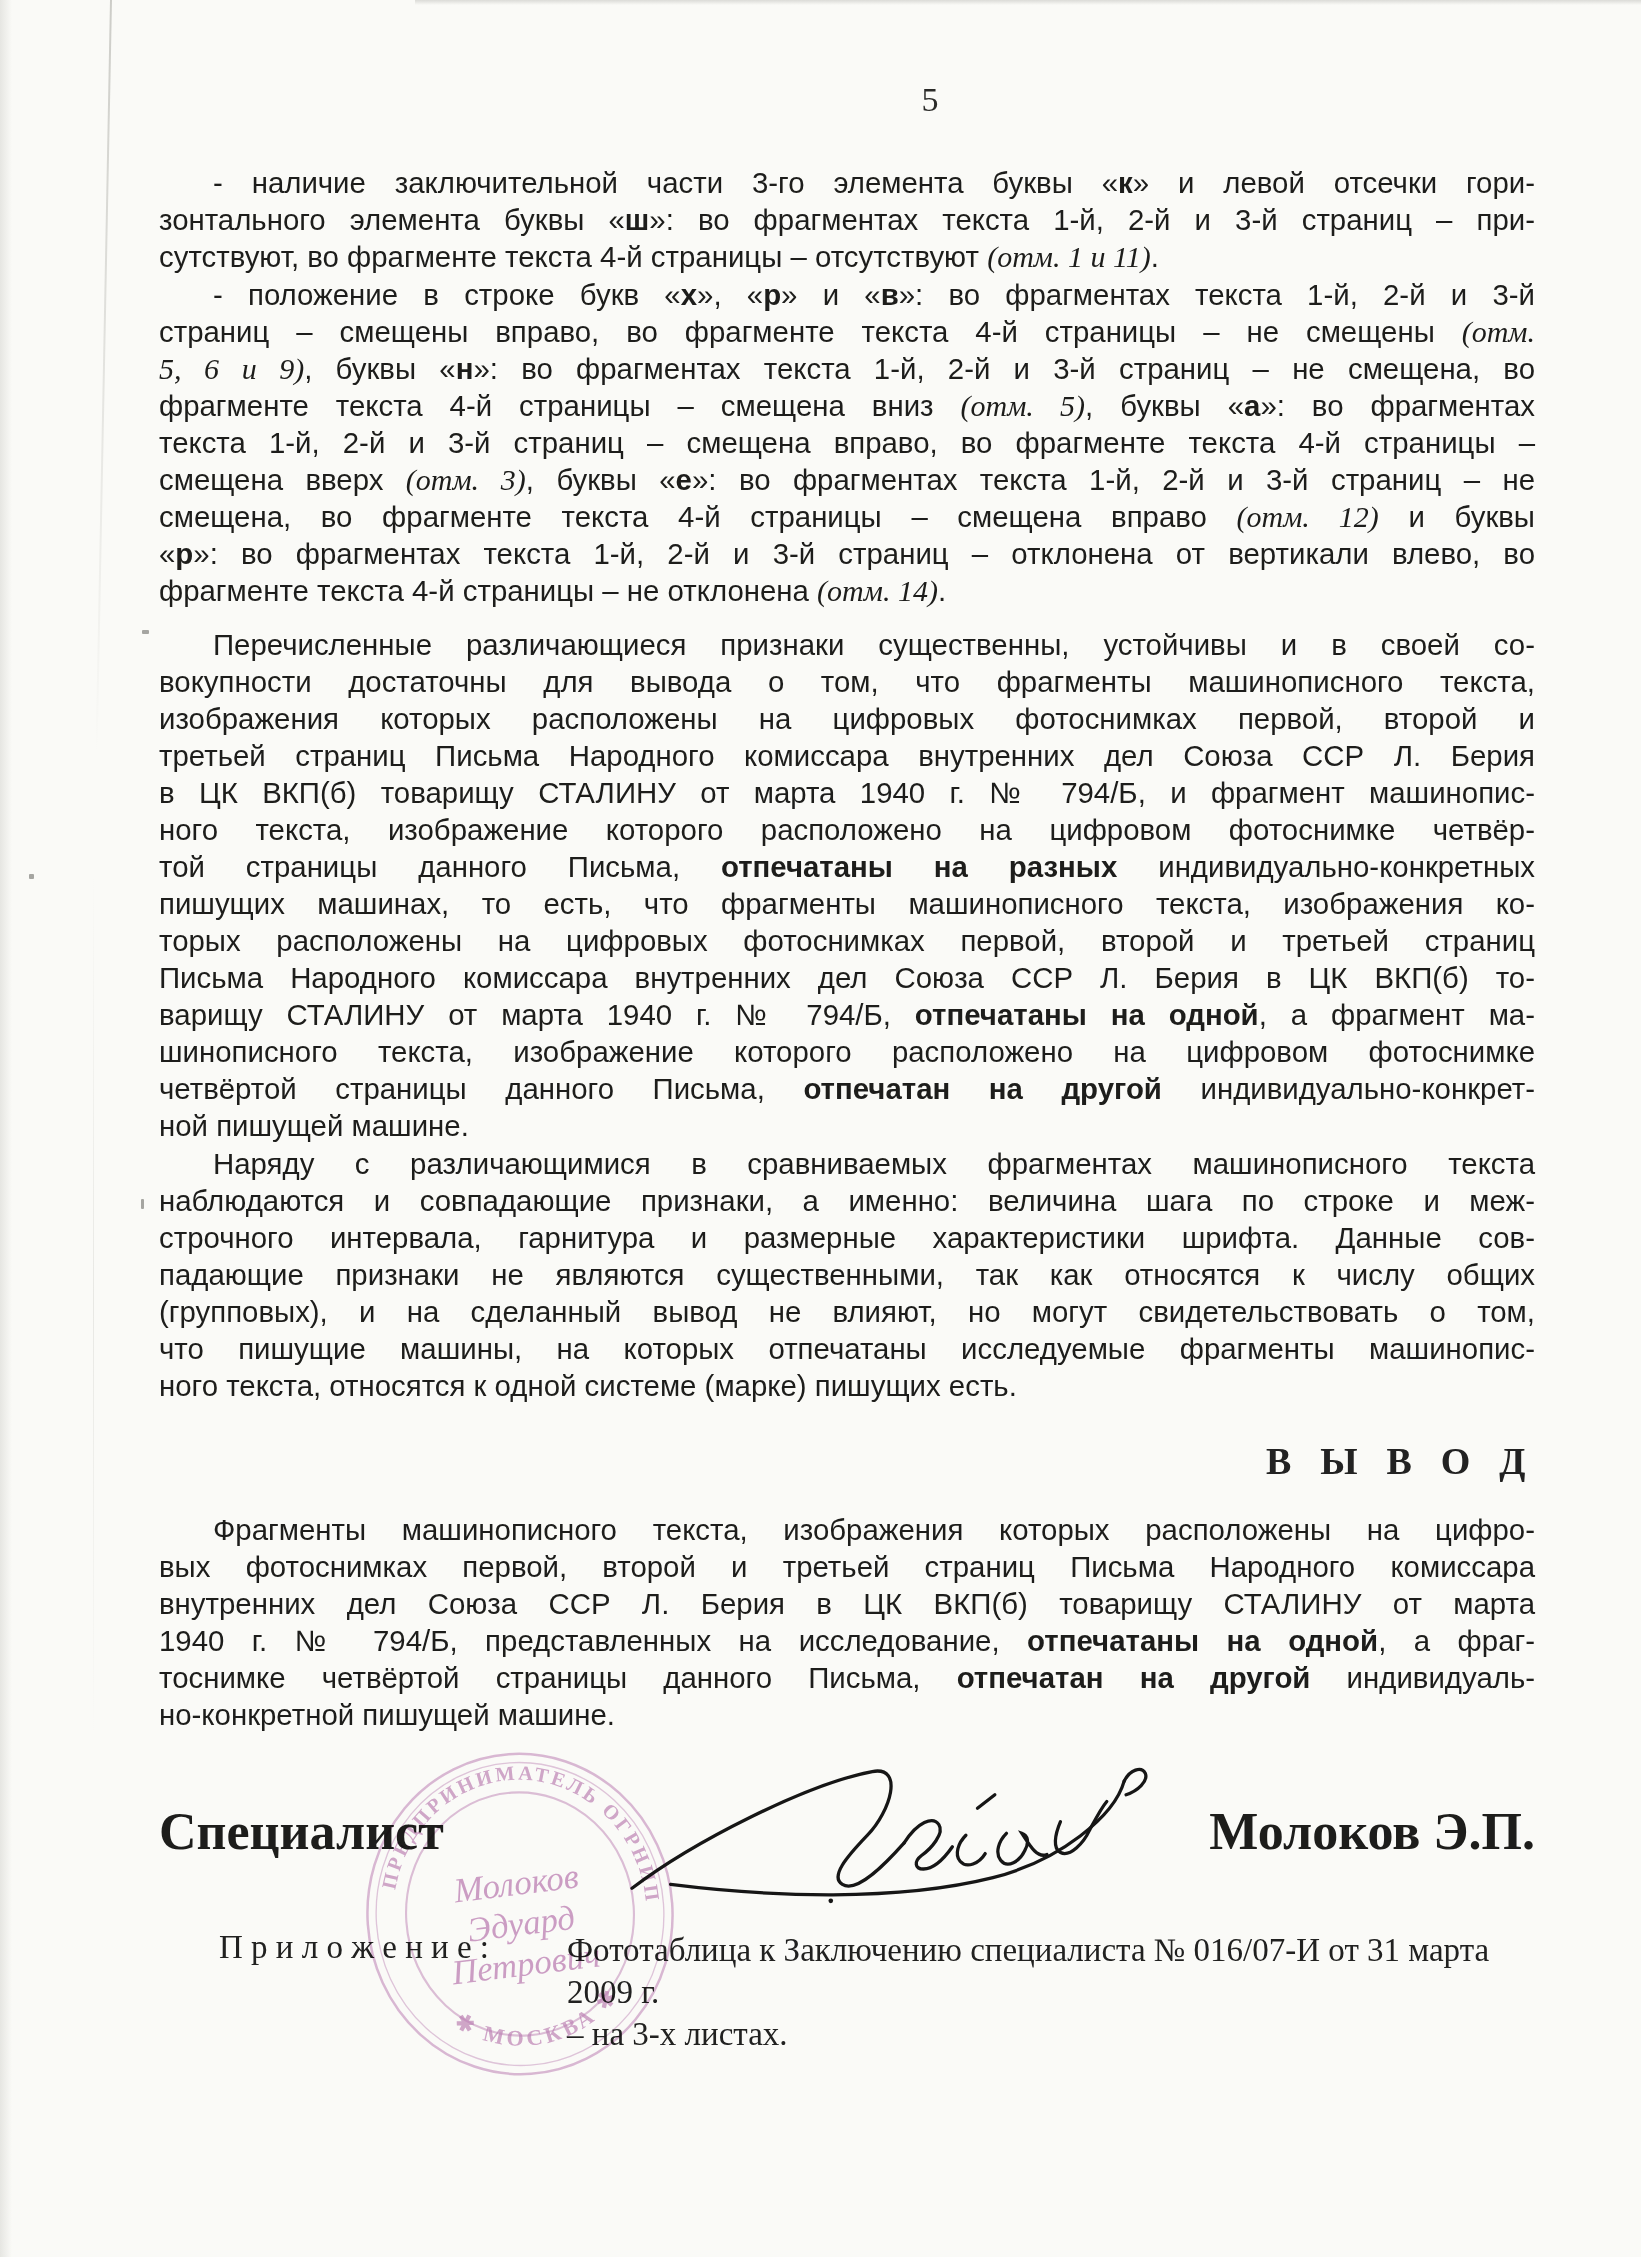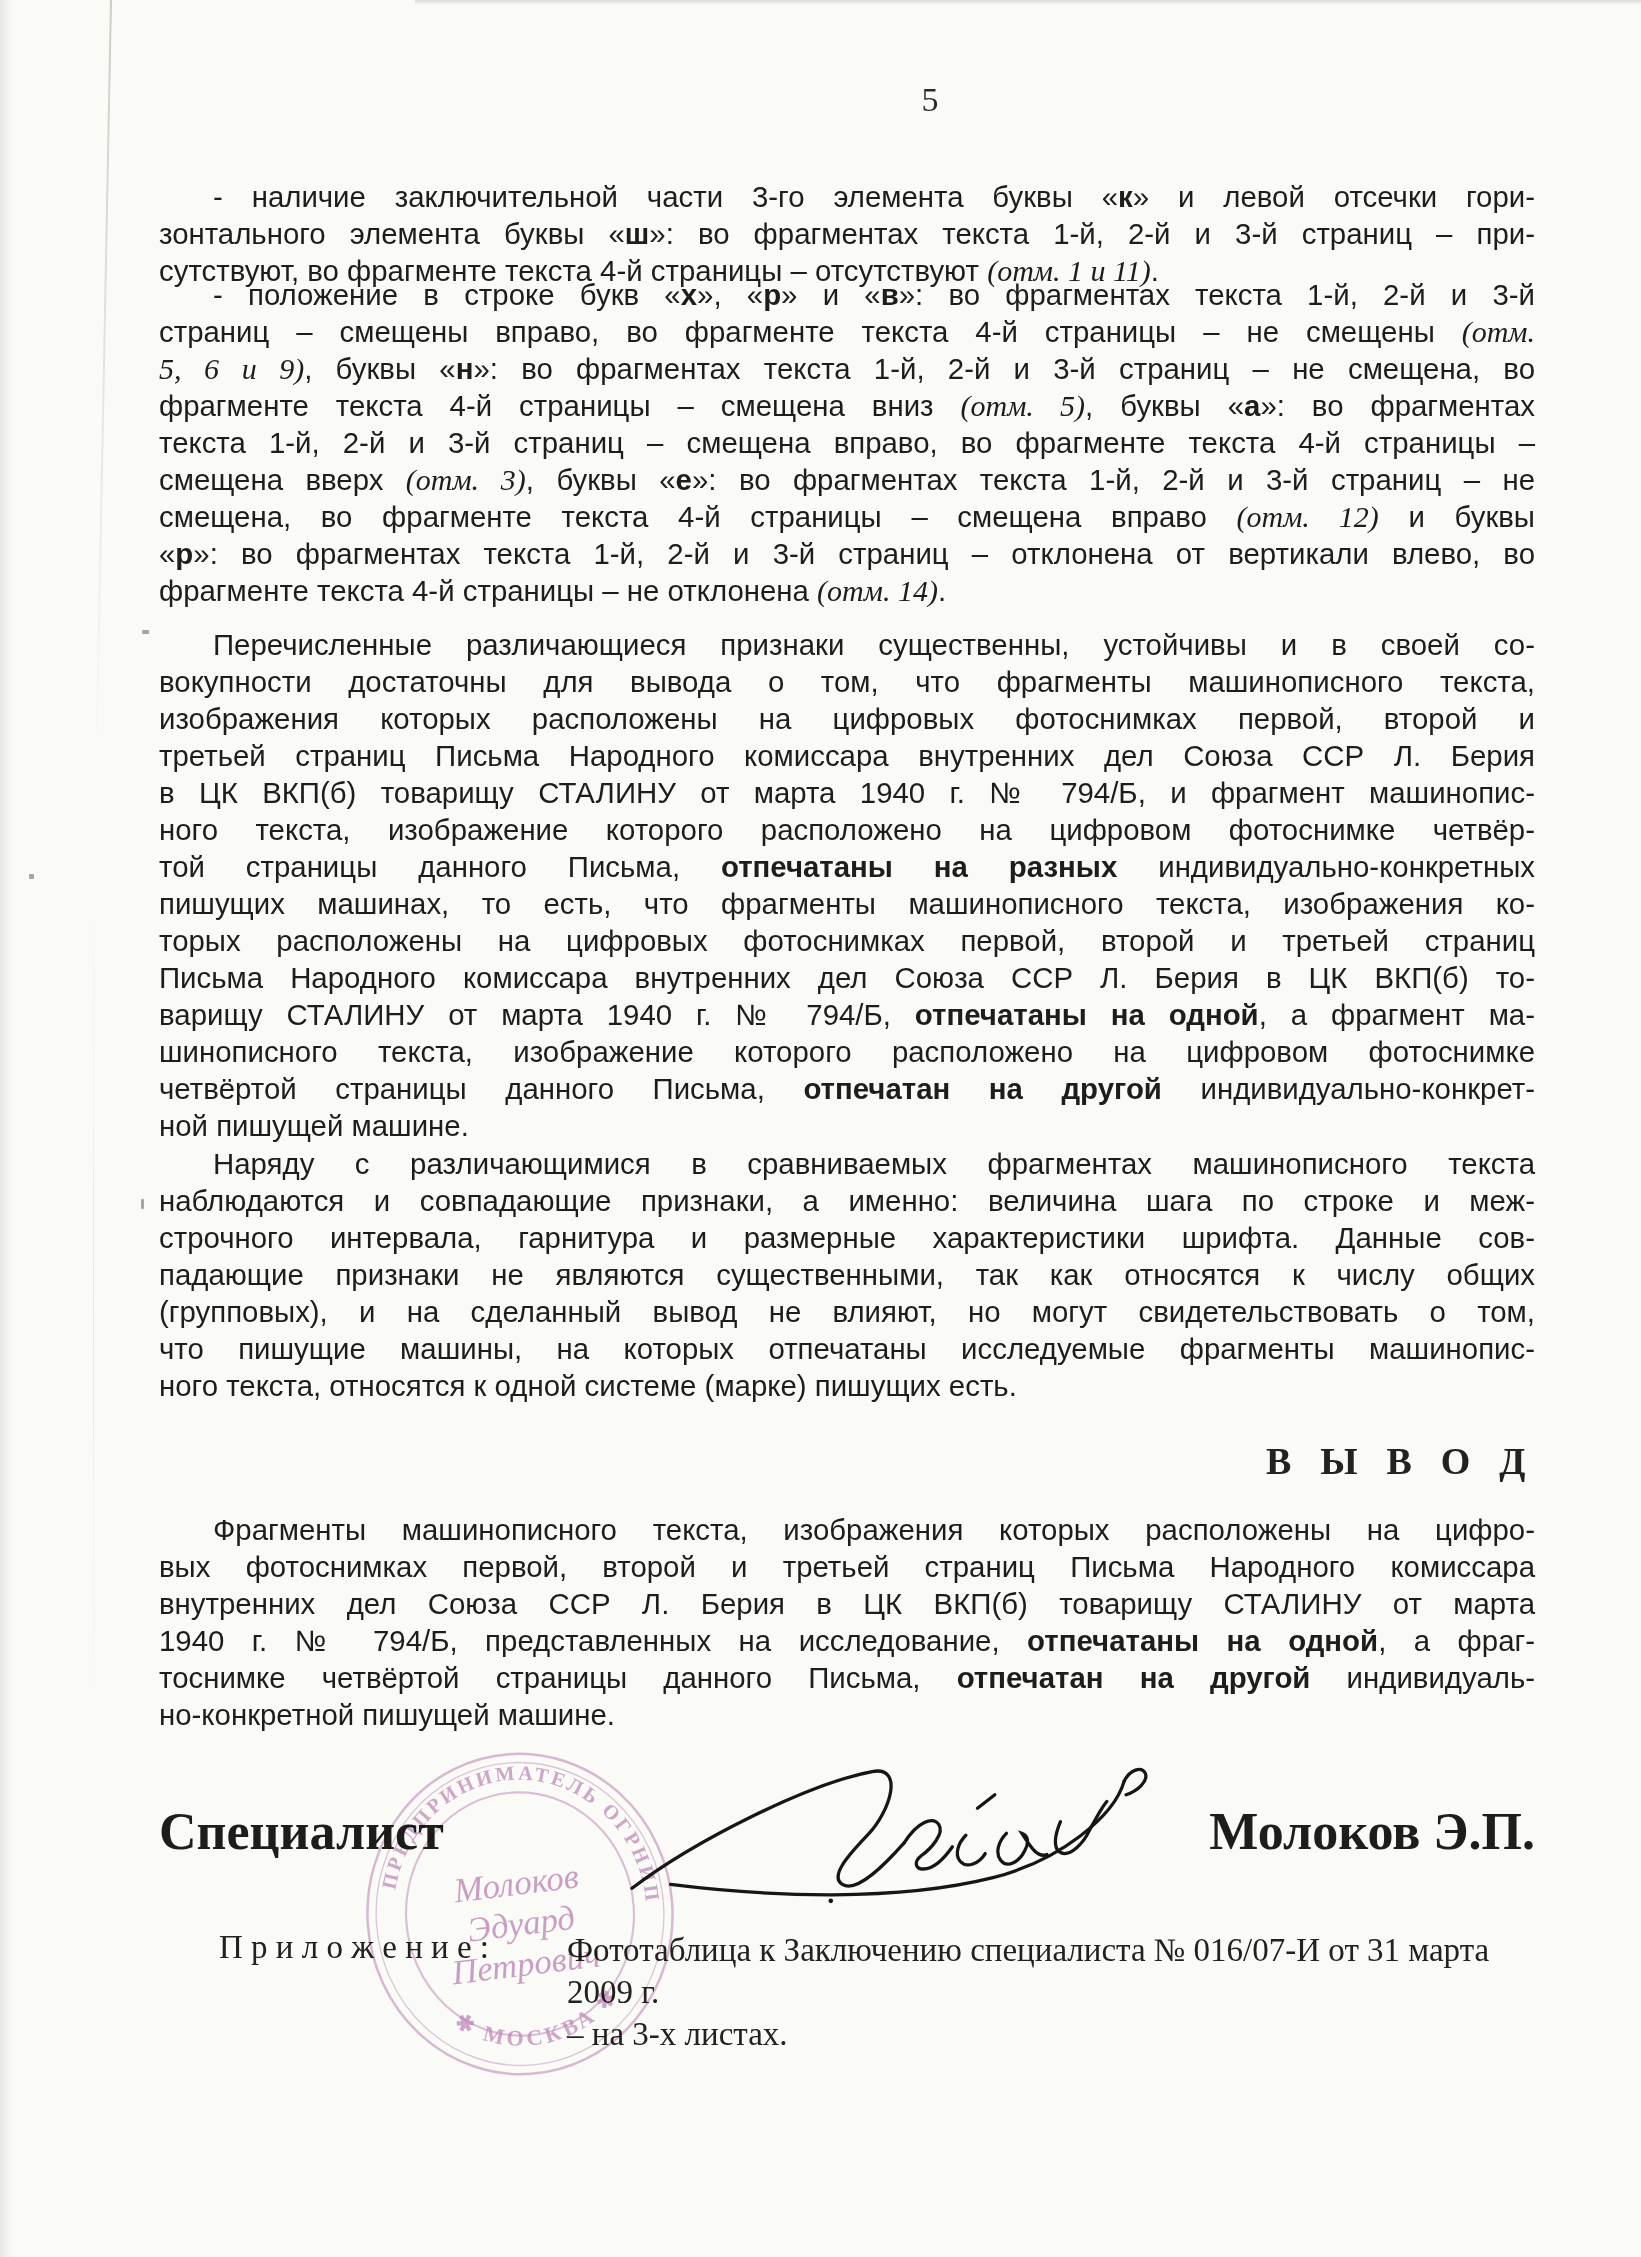--- a/index.html
+++ b/index.html
@@ -21,21 +21,21 @@
   .edge-top{position:absolute;top:0;left:415px;right:0;height:4.8px;
     background:linear-gradient(to bottom,rgba(95,95,88,.20),rgba(95,95,88,0));}
   .speck{position:absolute;background:rgba(80,80,75,.5);border-radius:1px;}
   
   .col{position:absolute;left:159px;width:1376px;}
   .ln{font-size:29.4px;line-height:37px;text-align:justify;text-align-last:justify;}
   .ln.last{text-align-last:left;}
   .ln.first{padding-left:54px;}
   .ln b{font-weight:700;}
   .ln i.ser{font-family:"Liberation Serif",serif;font-style:italic;font-size:30px;}
-  #p1{top:178px}#p2{top:276px}#p3{top:626px}#p4{top:1145px}#p5{top:1511px}
+  #p1{top:164px}#p2{top:276px}#p3{top:626px}#p4{top:1145px}#p5{top:1511px}
   .pageno{position:absolute;left:896px;top:81px;width:68px;text-align:center;
     font-family:"Liberation Serif",serif;font-size:34px;color:#2a2a28;}
   .heading{position:absolute;left:159px;top:1439px;width:1376px;text-align:right;
     font-family:"Liberation Serif",serif;font-weight:700;font-size:38px;letter-spacing:9.7px;color:#222;}
   .sigrow{position:absolute;left:159px;top:1802px;width:1376px;display:flex;
     justify-content:space-between;align-items:flex-start;
     font-family:"Liberation Serif",serif;font-weight:700;font-size:52px;color:#1d1d1b;}
   .appx{position:absolute;left:219px;top:1929px;width:1294px;
     font-family:"Liberation Serif",serif;font-size:33px;color:#212120;}
   .appx-label{position:absolute;left:0;top:0;}

